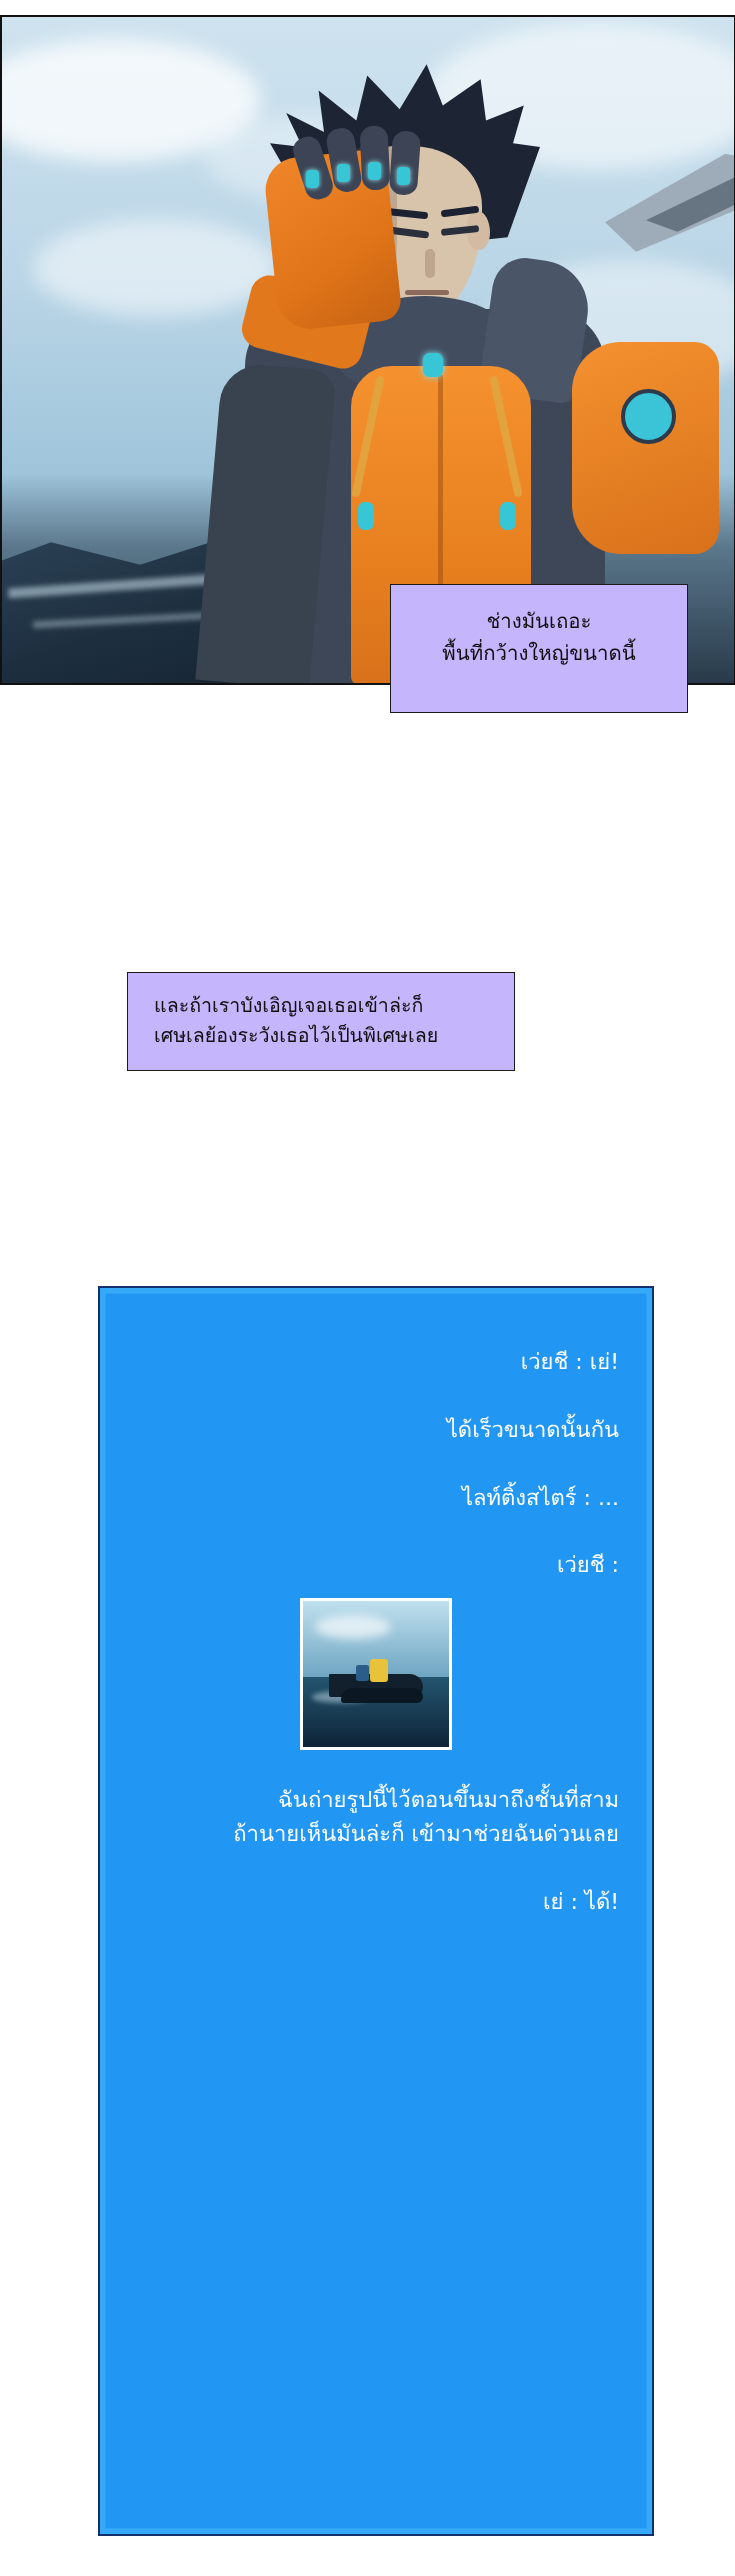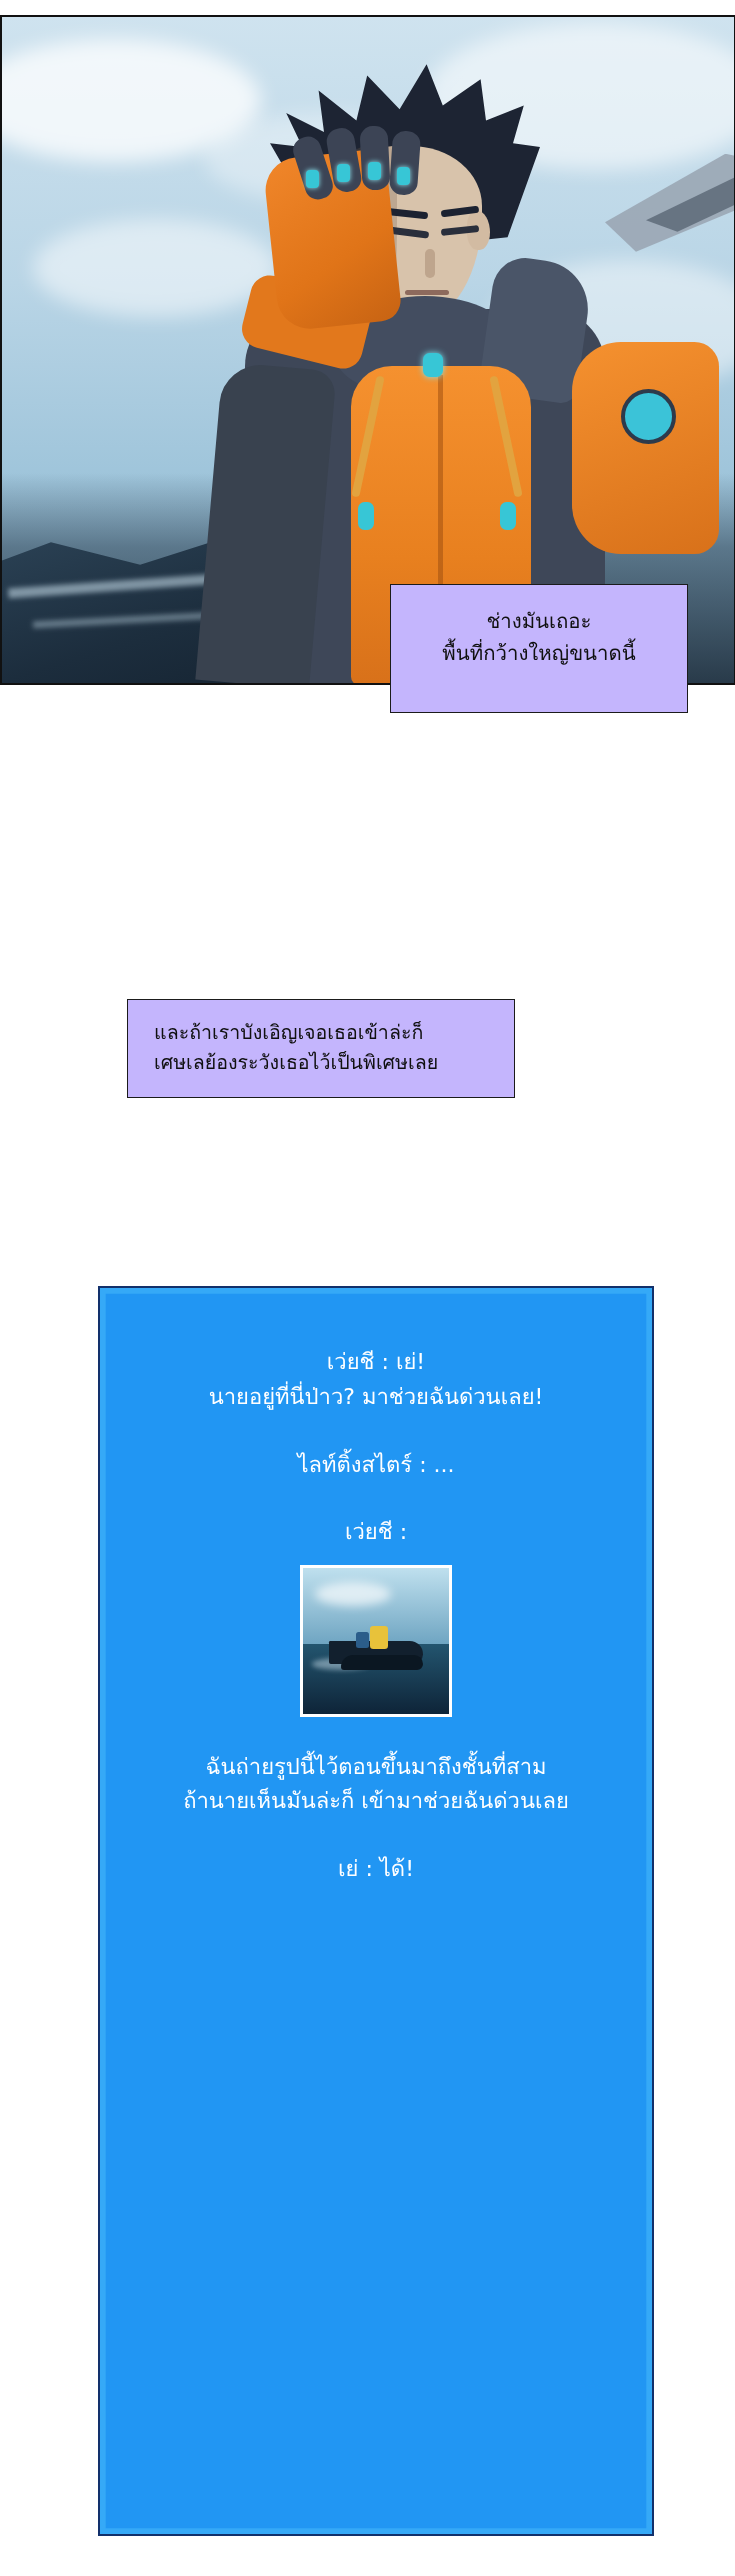--- a/index.html
+++ b/index.html
@@ -189,39 +189,39 @@
     color: #101010;
     line-height: 1.55;
   }
   .bubble p { margin: 0; }
   #bubble-1 {
     left: 390px; top: 584px; width: 298px; min-height: 129px;
     padding: 21px 8.2px;
     font-size: 20.4px;
   }
   #bubble-2 {
-    left: 127px; top: 999px; width: 388px; min-height: 94px;
+    left: 127px; top: 972px; width: 388px; min-height: 94px;
     padding: 18px 20px;
     font-size: 19.6px;
     text-align: left;
     padding-left: 26px;
   }
 
   
   .chat-panel {
     position: absolute;
     left: 98px; top: 1286px;
     width: 556px; height: 1250px;
     box-sizing: border-box;
     background: #2196f3;
     border: 2.5px solid #12306b;
     box-shadow: inset 0 0 0 5.7px #35a9f7;
     padding: 57px 33px 33px 33px;
     color: #ffffff;
-    text-align: center;
+    text-align: right;
     font-size: 22px;
     line-height: 1.58;
   }
   .chat-block { margin-bottom: 33px; }
   .chat-block p { margin: 0; }
   .chat-image {
     width: 152px; height: 152px;
     margin: 14.7px auto 0 auto;
     border: 3.3px solid #ffffff;
     box-sizing: border-box;
@@ -302,24 +302,24 @@
 
 <div class="bubble" id="bubble-2">
   <p>และถ้าเราบังเอิญเจอเธอเข้าล่ะก็</p>
   <p>เศษเลย้องระวังเธอไว้เป็นพิเศษเลย</p>
 </div>
 
 <div class="chat-panel">
 
   <div class="chat-block">
     <p>เว่ยชี : เย่!</p>
-    <p>นายอยู่ที่นี่ป่าว? มาช่วยฉันด่วนเลย!</p>
-  </div>
-
-  <div class="chat-block">
+  </div>
+
+  <div class="chat-block">
+    <p>ได้เร็วขนาดนั้นกัน</p>
   </div>
 
 
   <div class="chat-block">
     <p>ไลท์ติ้งสไตร์ : ...</p>
   </div>
 
   <div class="chat-block">
     <p>เว่ยชี :</p>
     <div class="chat-image">

